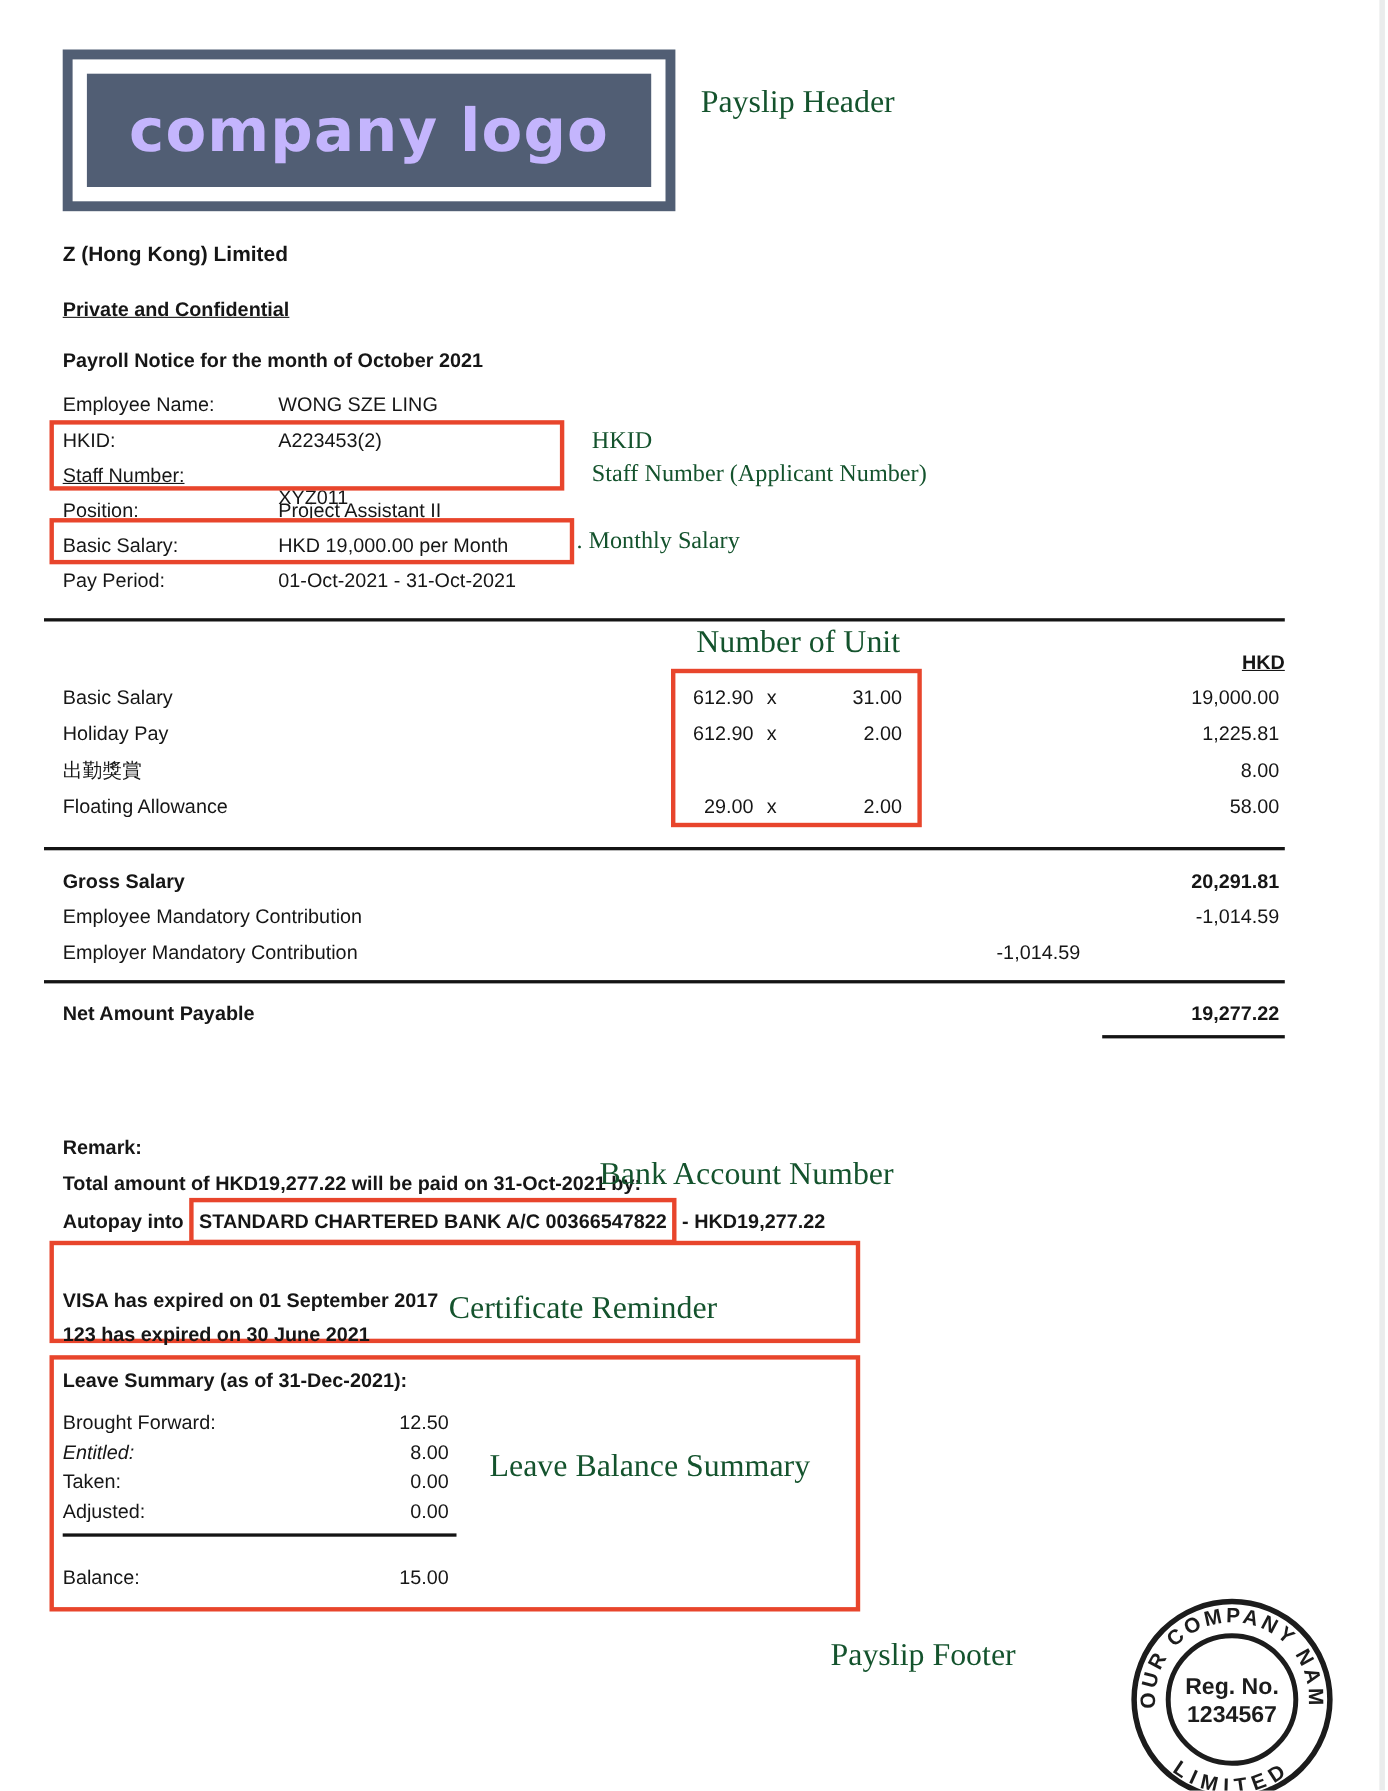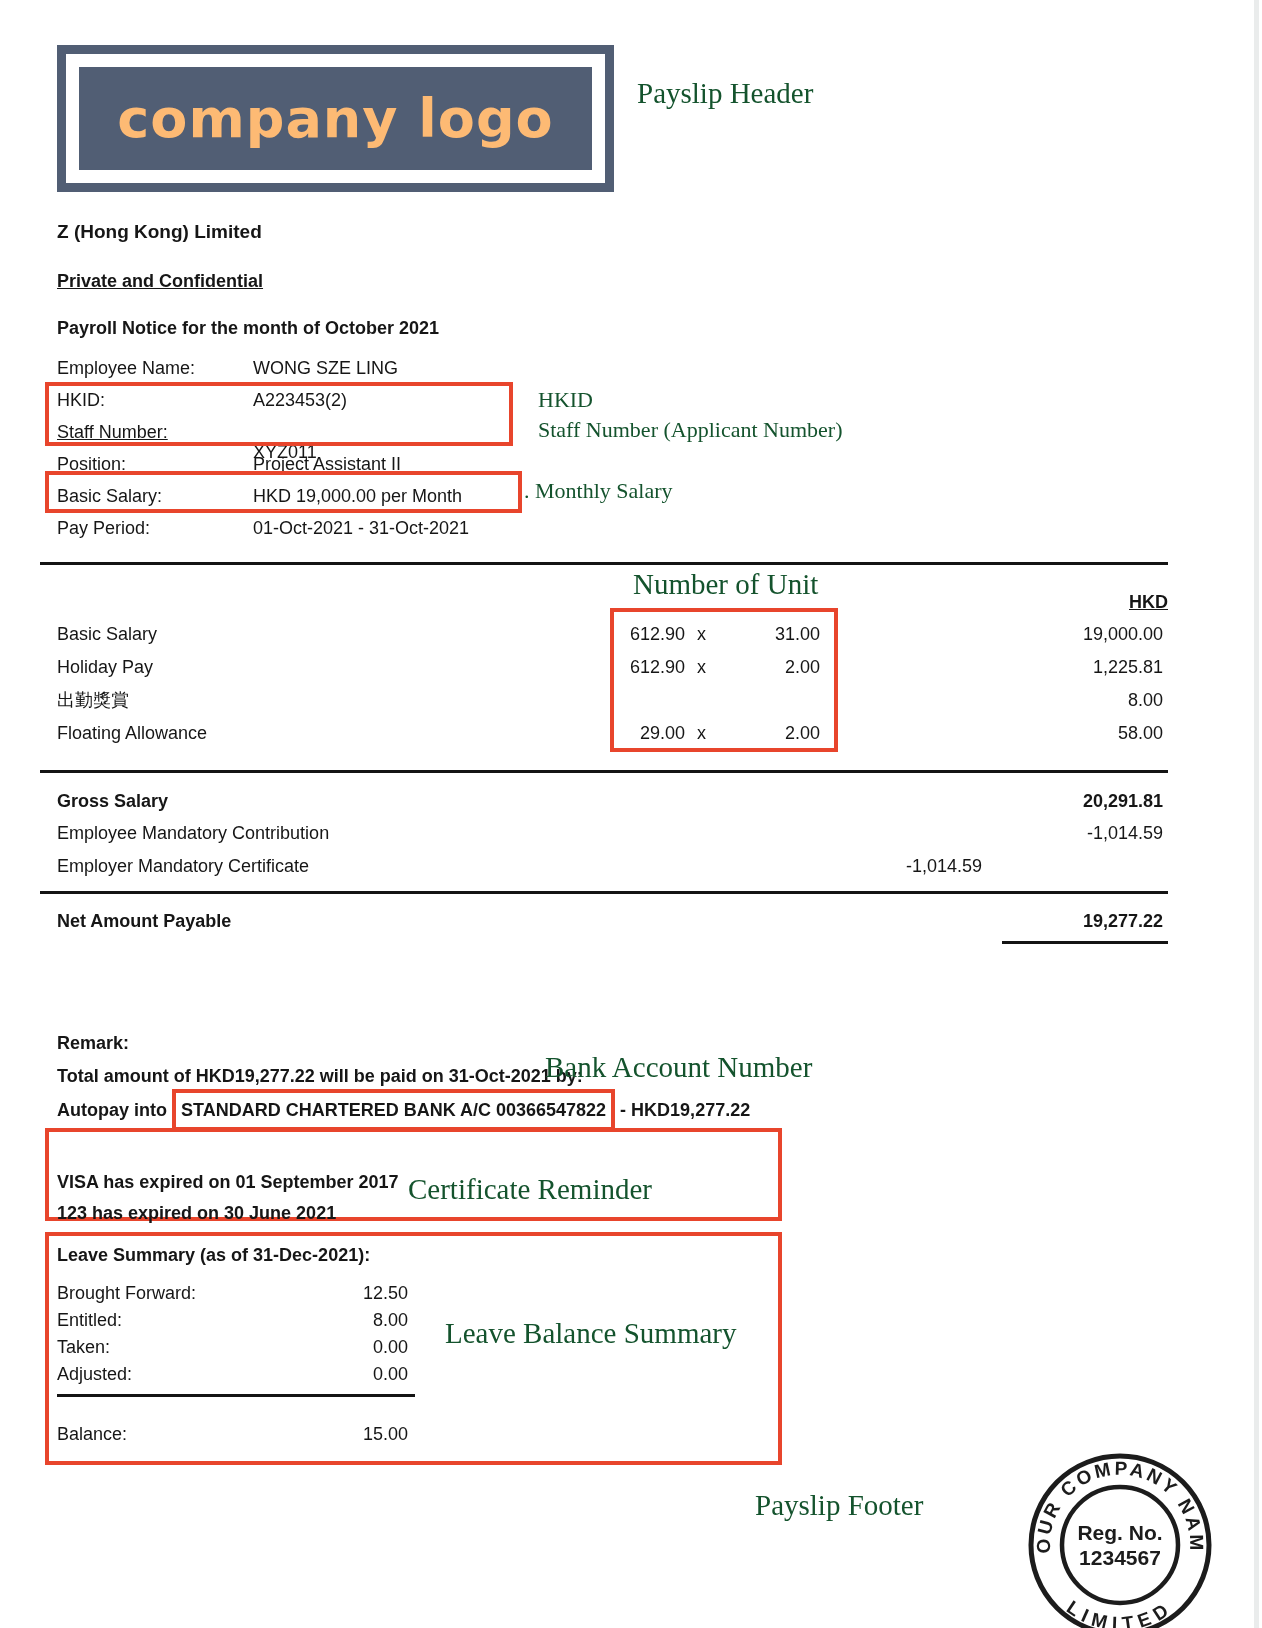--- a/index.html
+++ b/index.html
@@ -13,21 +13,21 @@
   .u{text-decoration:underline;}
   .right{text-align:right;}
   .annot{font-family:"Liberation Serif",serif;color:#14532d;font-size:29px;line-height:30px;white-space:nowrap;}
   .annot-sm{font-size:22px;line-height:28px;}
   .redbox{position:absolute;border:4px solid #e8452c;box-sizing:border-box;}
   .rule{position:absolute;background:#141414;height:3px;}
   
   .logo-frame{left:57px;top:45px;width:557px;height:147px;background:#515e74;box-sizing:border-box;padding:9px;}
   .logo-gap{width:100%;height:100%;background:#ffffff;box-sizing:border-box;padding:13px;}
   .logo-core{width:100%;height:100%;background:#515e74;display:flex;align-items:center;justify-content:center;}
-  .logo-text{font-family:"DejaVu Sans",sans-serif;font-weight:bold;font-size:54px;color:#fdba74;letter-spacing:1px;}
+  .logo-text{font-family:"DejaVu Sans",sans-serif;font-weight:bold;font-size:54px;color:#c4b5fd;letter-spacing:1px;}
   
   .stamp{left:1025px;top:1450px;width:190px;height:190px;}
   .stamp-arc{font-family:"Liberation Sans",sans-serif;font-size:19px;font-weight:600;letter-spacing:3px;fill:#1c1c1c;}
   .stamp-arc-b{font-family:"Liberation Sans",sans-serif;font-size:19px;font-weight:600;letter-spacing:6px;fill:#1c1c1c;}
   .stamp-center{font-family:"Liberation Sans",sans-serif;font-size:21px;font-weight:600;fill:#1c1c1c;}
   .edge{left:1254px;top:0;width:5px;height:1628px;background:#eaecec;}
   .bank-box{border:4px solid #e8452c;padding:7px 5px;}
 </style>
 </head>
 <body>
@@ -100,21 +100,21 @@
   <div class="abs txt right" style="left:963px;top:723px;width:200px;">58.00</div>
 
   <div class="rule" style="left:40px;top:770px;width:1128px;"></div>
 
   <div class="abs txt b" style="left:57px;top:791px;">Gross Salary</div>
   <div class="abs txt b right" style="left:963px;top:791px;width:200px;">20,291.81</div>
 
   <div class="abs txt" style="left:57px;top:823px;">Employee Mandatory Contribution</div>
   <div class="abs txt right" style="left:963px;top:823px;width:200px;">-1,014.59</div>
 
-  <div class="abs txt" style="left:57px;top:856px;">Employer Mandatory Certificate</div>
+  <div class="abs txt" style="left:57px;top:856px;">Employer Mandatory Contribution</div>
   <div class="abs txt right" style="left:782px;top:856px;width:200px;">-1,014.59</div>
 
   <div class="rule" style="left:40px;top:891px;width:1128px;"></div>
 
   <div class="abs txt b" style="left:57px;top:911px;">Net Amount Payable</div>
   <div class="abs txt b right" style="left:963px;top:911px;width:200px;">19,277.22</div>
   <div class="rule" style="left:1002px;top:941px;width:166px;"></div>
 
   <div class="abs txt b" style="left:57px;top:1033px;">Remark:</div>
   <div class="abs txt b" style="left:57px;top:1066px;">Total amount of HKD19,277.22 will be paid on 31-Oct-2021 by:</div>
@@ -127,21 +127,21 @@
   <div class="redbox" style="left:45px;top:1128px;width:737px;height:93px;"></div>
   <div class="abs txt b" style="left:57px;top:1172px;">VISA has expired on 01 September 2017</div>
   <div class="abs txt b" style="left:57px;top:1203px;">123 has expired on 30 June 2021</div>
   <div class="abs annot" style="left:408px;top:1174px;">Certificate Reminder</div>
 
   <div class="redbox" style="left:45px;top:1232px;width:737px;height:233px;"></div>
   <div class="abs txt b" style="left:57px;top:1245px;">Leave Summary (as of 31-Dec-2021):</div>
 
   <div class="abs txt" style="left:57px;top:1283px;">Brought Forward:</div>
   <div class="abs txt right" style="left:258px;top:1283px;width:150px;">12.50</div>
-  <div class="abs txt" style="left:57px;top:1310px;">Entitled:</div>
+  <div class="abs txt" style="left:57px;top:1310px;font-style:italic;">Entitled:</div>
   <div class="abs txt right" style="left:258px;top:1310px;width:150px;">8.00</div>
   <div class="abs txt" style="left:57px;top:1337px;">Taken:</div>
   <div class="abs txt right" style="left:258px;top:1337px;width:150px;">0.00</div>
   <div class="abs txt" style="left:57px;top:1364px;">Adjusted:</div>
   <div class="abs txt right" style="left:258px;top:1364px;width:150px;">0.00</div>
 
   <div class="rule" style="left:57px;top:1394px;width:358px;"></div>
 
   <div class="abs txt" style="left:57px;top:1424px;">Balance:</div>
   <div class="abs txt right" style="left:258px;top:1424px;width:150px;">15.00</div>

